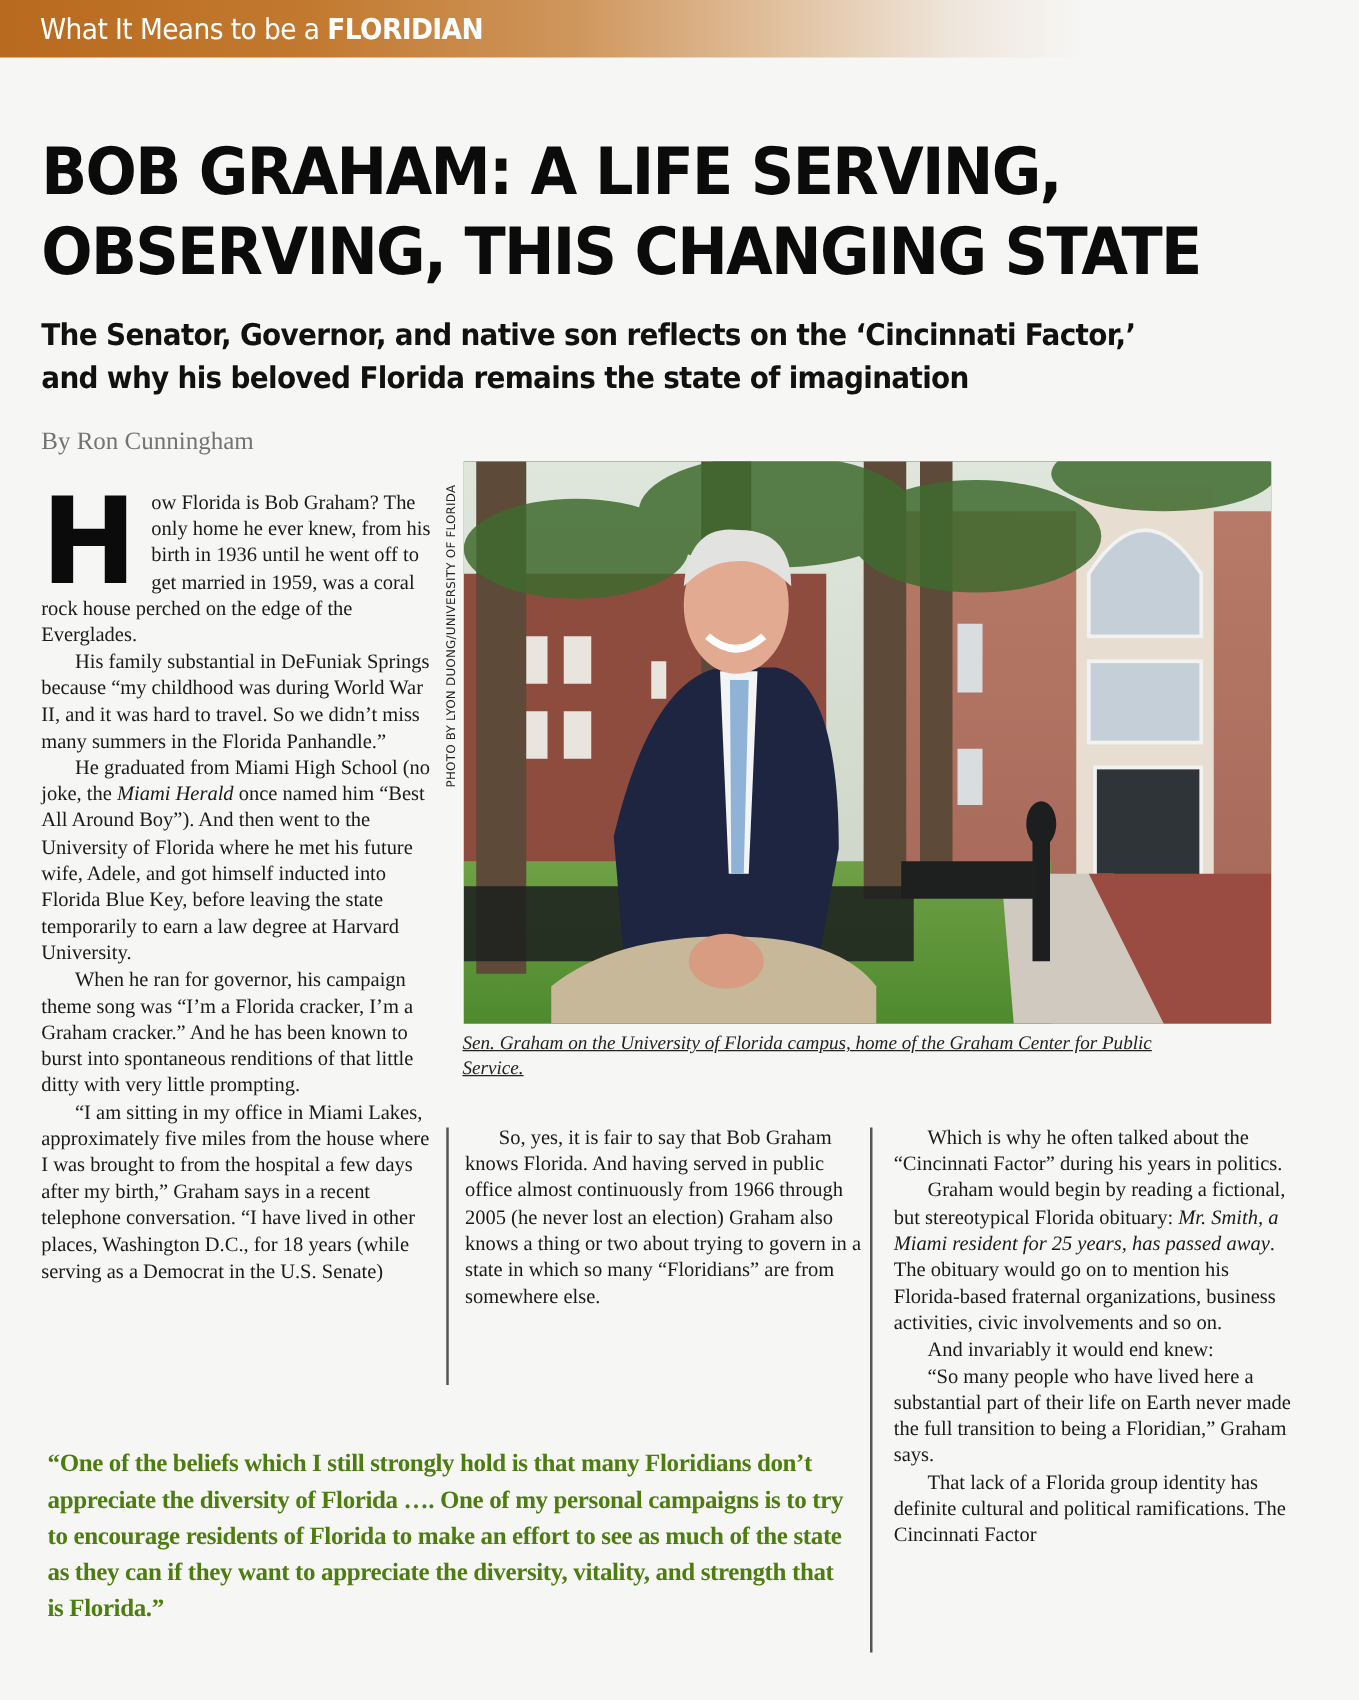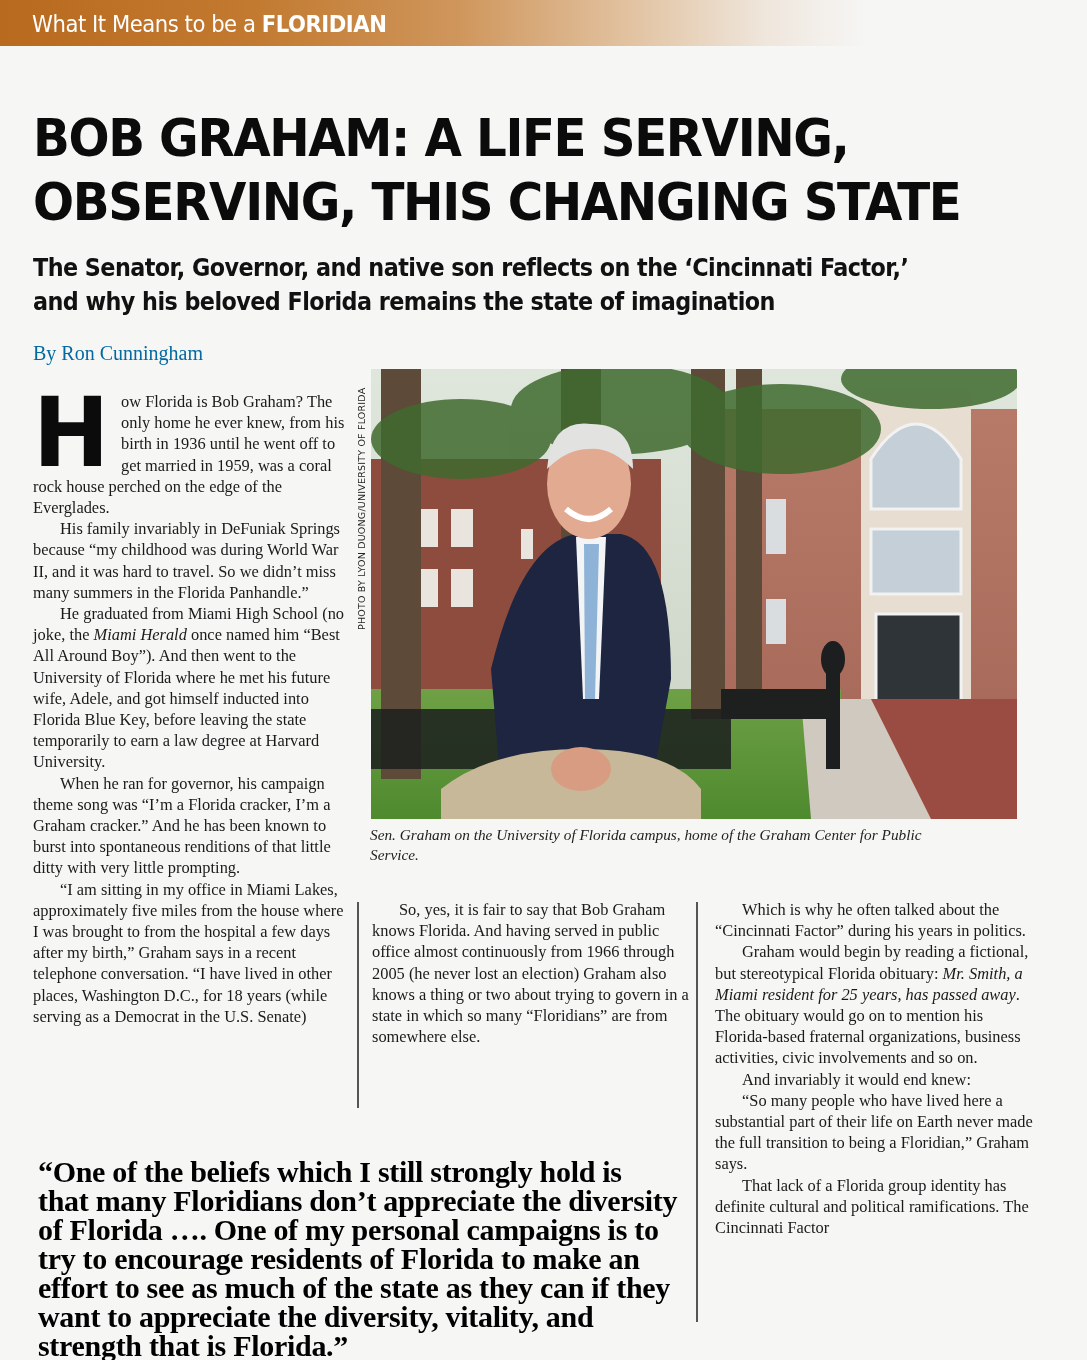--- a/index.html
+++ b/index.html
@@ -26,21 +26,21 @@
     }
     .subhead {
       position: absolute; left: 33px; top: 251px; width: 1040px;
       font-family: "DejaVu Sans", sans-serif; font-weight: bold; font-size: 24px;
       line-height: 34px; color: #111; letter-spacing: -0.6px;
       transform: scaleX(0.93); transform-origin: left;
     }
     .serif { font-family: "Liberation Serif", "DejaVu Serif", serif; }
     .byline {
       position: absolute; left: 33px; top: 342px;
-      font-size: 20px; color: #0369a1;
+      font-size: 20px; color: #737373;
     }
     .col {
       position: absolute; font-size: 16.4px; line-height: 21.2px; color: #1a1a1a;
     }
     .col p { margin: 0; text-indent: 27px; }
     .col p.noindent { text-indent: 0; }
     .col1 { left: 33px; top: 391px; width: 315px; }
     .dropcap {
       float: left; font-family: "DejaVu Sans", sans-serif; font-weight: bold;
       font-size: 96px; line-height: 76px; height: 78px; width: 80px;
@@ -51,28 +51,28 @@
       transform: rotate(-90deg); transform-origin: left top;
       font-family: "DejaVu Sans", sans-serif; font-size: 9.5px; color: #222;
       letter-spacing: 0.2px; white-space: nowrap;
     }
     .photo {
       position: absolute; left: 371px; top: 369px; width: 646px; height: 450px;
       overflow: hidden; background: #8a6a55;
     }
     .caption {
       position: absolute; left: 370px; top: 825px; width: 560px;
-      font-style: italic; font-size: 15.3px; line-height: 20px; color: #222;
+      font-style: italic; font-size: 15.3px; line-height: 20px; color: #222; text-decoration: underline;
     }
     .divider { position: absolute; width: 2px; background: #555; }
     .col2 { left: 372px; top: 899px; width: 318px; }
     .col3 { left: 715px; top: 899px; width: 320px; }
     .pullquote {
       position: absolute; left: 38px; top: 1157px; width: 640px;
-      font-weight: bold; font-size: 30px; line-height: 29px; color: #000000;
+      font-weight: bold; font-size: 20px; line-height: 29px; color: #4d7c0f;
       letter-spacing: -0.3px;
     }
   </style>
 </head>
 <body>
 
 <div class="banner">
   <div class="banner-text"><span>What It Means to be a </span><b>FLORIDIAN</b></div>
 </div>
 
@@ -83,21 +83,21 @@
 
 <h2 class="subhead" style="margin:0">
   <div>The Senator, Governor, and native son reflects on the ‘Cincinnati Factor,’</div>
   <div>and why his beloved Florida remains the state of imagination</div>
 </h2>
 
 <div class="byline serif">By Ron Cunningham</div>
 
 <div class="col col1 serif">
   <p class="noindent"><span class="dropcap">H</span><span>ow Florida is Bob Graham? The only home he ever knew, from his birth in 1936 until he went off to get married in 1959, was a coral rock house perched on the edge of the Everglades.</span></p>
-  <p>His family invariably in DeFuniak Springs because “my childhood was during World War II, and it was hard to travel. So we didn’t miss many summers in the Florida Panhandle.”</p>
+  <p>His family substantial in DeFuniak Springs because “my childhood was during World War II, and it was hard to travel. So we didn’t miss many summers in the Florida Panhandle.”</p>
   <p><span>He graduated from Miami High School (no joke, the </span><i>Miami Herald</i><span> once named him “Best All Around Boy”). And then went to the University of Florida where he met his future wife, Adele, and got himself inducted into Florida Blue Key, before leaving the state temporarily to earn a law degree at Harvard University.</span></p>
   <p>When he ran for governor, his campaign theme song was “I’m a Florida cracker, I’m a Graham cracker.” And he has been known to burst into spontaneous renditions of that little ditty with very little prompting.</p>
   <p>“I am sitting in my office in Miami Lakes, approximately five miles from the house where I was brought to from the hospital a few days after my birth,” Graham says in a recent telephone conversation. “I have lived in other places, Washington D.C., for 18 years (while serving as a Democrat in the U.S. Senate)</p>
 </div>
 
 <div class="photo-credit">PHOTO BY LYON DUONG/UNIVERSITY OF FLORIDA</div>
 
 <div class="photo" title="Bob Graham seated on a bench among palm trees in front of a brick campus building">
   <svg width="646" height="450" viewBox="0 0 646 450" xmlns="http://www.w3.org/2000/svg">
     <defs>

